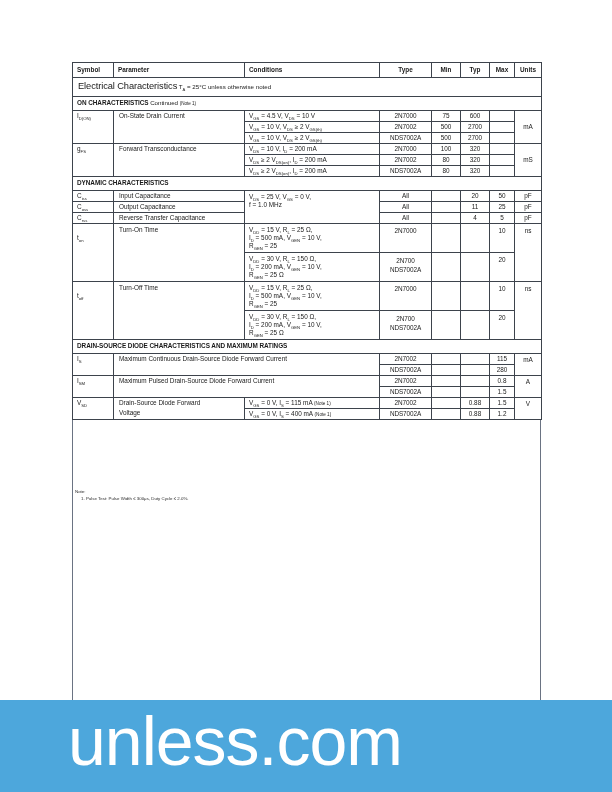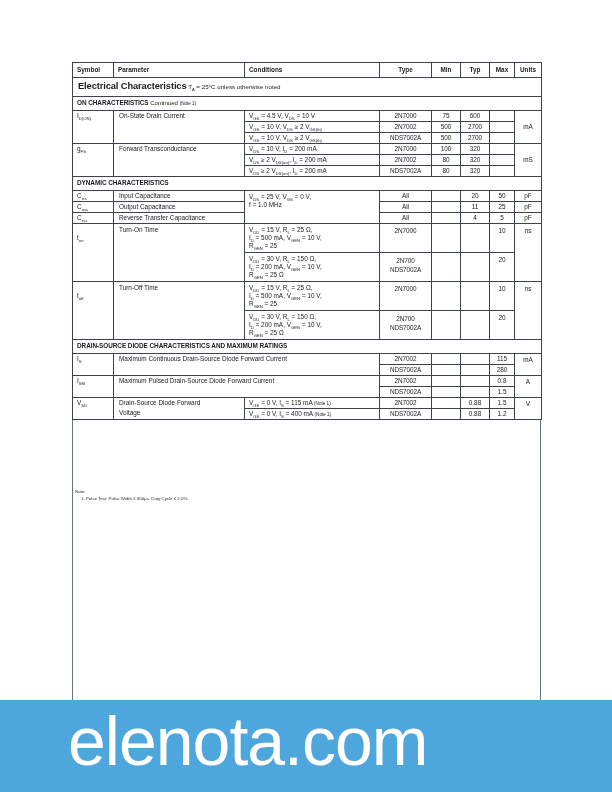--- a/index.html
+++ b/index.html
@@ -37,21 +37,21 @@
     line-height:1.25;
     vertical-align:middle;
     box-sizing:border-box;
     background:#fff;
   }
   .ttl-cell{
     border:1px solid #3d434c !important;
     padding:3px 4px 3px 5px !important;
     text-align:left;
   }
-  .ttl-main{font-size:9.3px;font-weight:bold;letter-spacing:-0.1px;}
+  .ttl-main{font-size:9.3px;font-weight:normal;letter-spacing:-0.1px;}
   .ttl-sub{font-size:6.2px;font-weight:normal;}
   thead td{
     font-weight:bold;
     font-size:7.2px;
     text-align:center;
     padding:3px 2px !important;
   }
   thead td.l{text-align:left;padding-left:4px !important;}
   .sect{
     font-weight:bold;
@@ -368,13 +368,13 @@
   </tr>
   </tbody>
 </table>
 
 <div id="note-block">
   <div>Note:</div>
   <div class="n-l2">1. Pulse Test: Pulse Width ≤ 300μs, Duty Cycle ≤ 2.0%.</div>
 </div>
 
 <div id="watermark-banner"></div>
-<div id="watermark-text">elenota.com</div>
+<div id="watermark-text">unless.com</div>
 
 </body></html>

